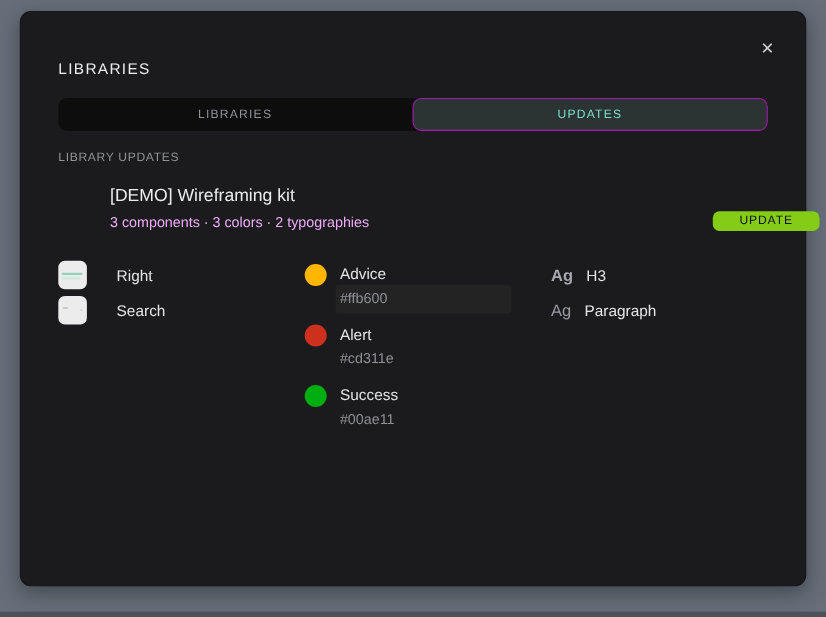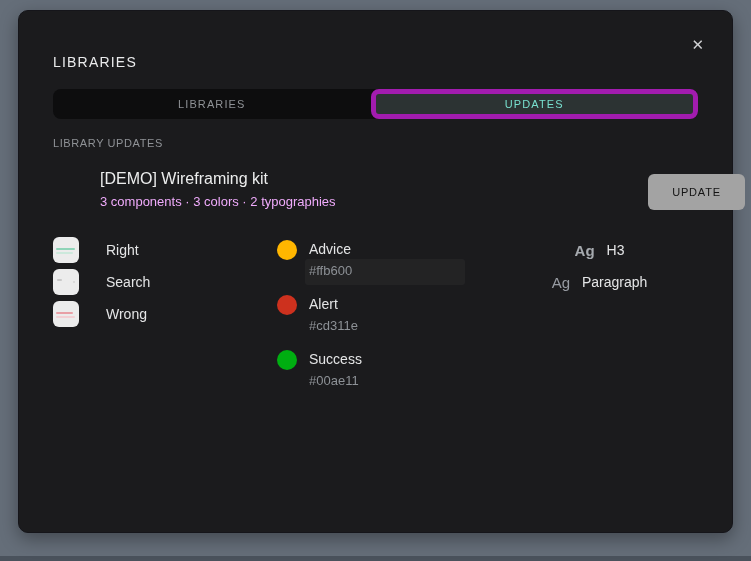--- a/index.html
+++ b/index.html
@@ -34,39 +34,39 @@
     position:absolute;left:34px;top:78px;width:645px;height:30px;
     background:#0d0d0e;border-radius:8px;display:flex;
   }
   .tab{
     flex:1;display:flex;align-items:center;justify-content:center;
     font-size:11px;letter-spacing:1.1px;color:#8f9296;
     border-radius:8px;cursor:pointer;box-sizing:border-box;
     user-select:none;
   }
   .tab.active{
-    background:#2c3333;border:5px solid #a21caf;color:#78dfce;
+    background:#2c3333;border:1px solid #a21caf;color:#78dfce;
   }
   .section-label{
     position:absolute;left:34px;top:126px;
     font-size:11px;letter-spacing:0.6px;color:#8f9296;
   }
   .lib-row{
     position:absolute;left:34px;top:158px;width:645px;
     display:flex;justify-content:space-between;align-items:flex-end;margin-left:47px;
   }
   .lib-name{
     font-size:16px;color:#eceded;line-height:20px;
   }
   .lib-summary{
     margin-top:5px;font-size:13px;color:#f0abfc;line-height:16px;
   }
   .update-btn{
-    width:97px;height:36px;margin-top:2px;
-    background:#a3a3a3;color:#131313;
+    width:97px;height:18px;margin-top:2px;
+    background:#84cc16;color:#131313;
     border:none;border-radius:6px;cursor:pointer;
     font-size:11px;letter-spacing:0.8px;font-weight:400;
     font-family:"Liberation Sans", sans-serif;
   }
   .grid{
     position:absolute;left:34px;top:226px;width:645px;
     display:grid;grid-template-columns:224px 224px 1fr;
   }
   
   .comp-row{display:flex;align-items:center;gap:27px;height:26px;margin-bottom:6px;}
@@ -87,21 +87,21 @@
   .color-row{display:flex;gap:12px;margin-bottom:13px;position:relative;}
   .swatch{width:20px;height:20px;border-radius:50%;flex:none;margin-top:1px;}
   .color-name{font-size:14px;color:#e4e5e6;line-height:21px;}
   .color-hex{font-size:13px;color:#8d9196;line-height:21px;}
   .hover-highlight{
     position:absolute;left:28px;top:20px;width:160px;height:26px;
     background:rgba(255,255,255,0.035);border-radius:3px;z-index:0;
   }
   .color-text{position:relative;z-index:1;}
   
-  .typo-row{display:flex;align-items:center;gap:12px;height:26px;margin-bottom:6px;justify-content:center;}
+  .typo-row{display:flex;align-items:center;gap:12px;height:26px;margin-bottom:6px;}
   .typo-sample{font-size:15px;color:#a6aaaf;}
   .typo-sample.bold{font-weight:700;}
   .typo-sample.regular{font-weight:400;color:#979ba2;}
   .typo-name{font-size:14px;color:#e4e5e6;}
 </style>
 </head>
 <body>
 
 <div class="bottom-strip"></div>
 
@@ -136,27 +136,20 @@
           </div>
         <div class="comp-label">Right</div>
       </div>
       <div class="comp-row">
         <div class="thumb search">
             <span class="l1"></span>
             <span class="l2"></span>
           </div>
         <div class="comp-label">Search</div>
       </div>
-      <div class="comp-row">
-        <div class="thumb wrong">
-            <span class="l1"></span>
-            <span class="l2"></span>
-          </div>
-        <div class="comp-label">Wrong</div>
-      </div>
     </div>
 
     <div class="colors-col">
       <div class="color-row">
         <div class="hover-highlight"></div>
         <div class="swatch" style="background-color: rgb(255, 182, 0);"></div>
         <div class="color-text">
           <div class="color-name">Advice</div>
           <div class="color-hex">#ffb600</div>
         </div>

